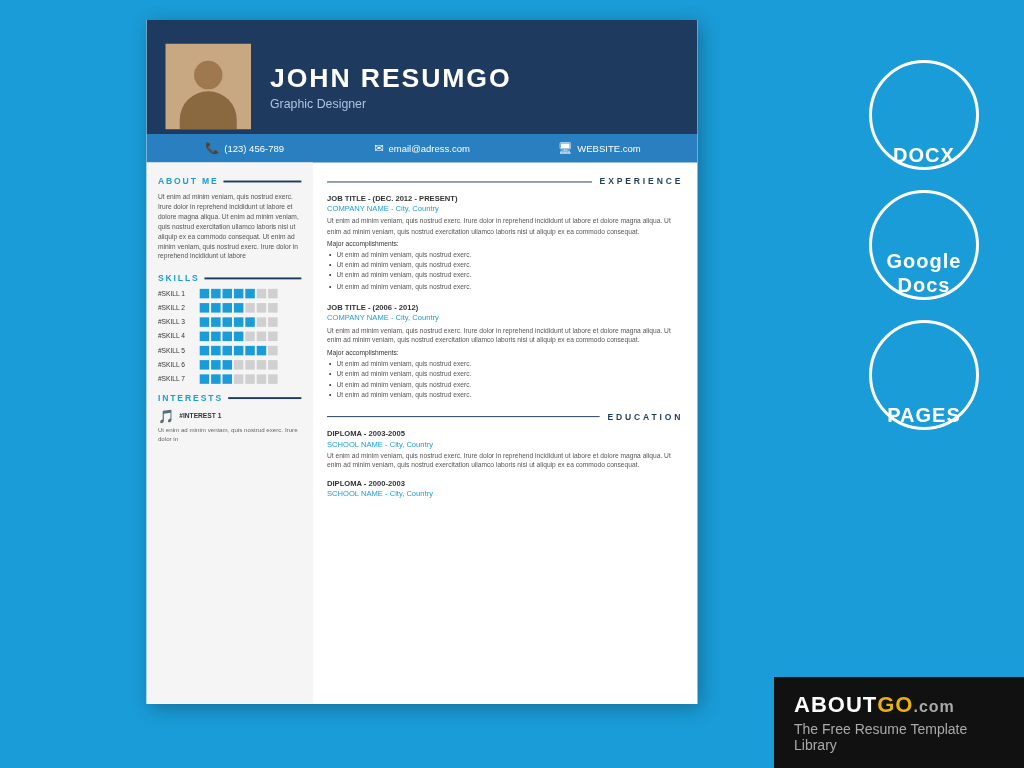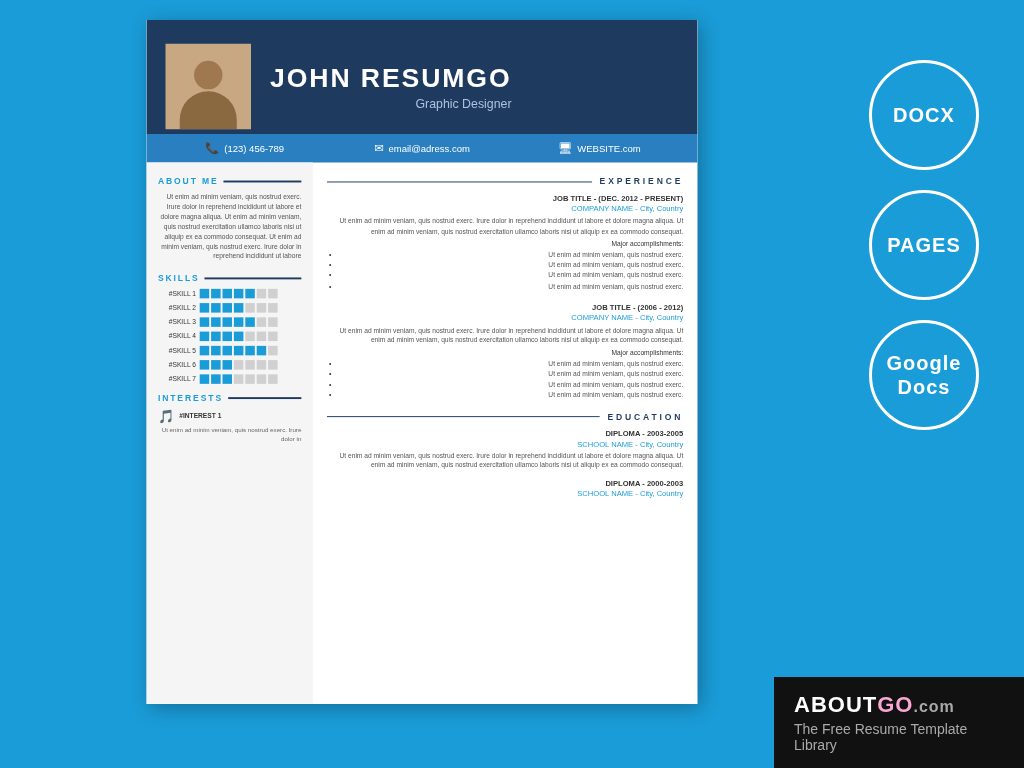--- a/index.html
+++ b/index.html
@@ -19,21 +19,20 @@
       height: 100%;
     }
 
     
     .resume-preview-area {
       flex: 1;
       display: flex;
       align-items: center;
       justify-content: center;
       padding: 20px 10px 28px 30px;
-      text-align: right;
     }
 
     .resume-wrapper {
       background: white;
       width: 580px;
       height: 720px;
       box-shadow: 4px 4px 20px rgba(0,0,0,0.3);
       overflow: hidden;
       transform: scale(0.95);
       transform-origin: top center;
@@ -343,21 +342,21 @@
       gap: 20px;
       align-items: center;
     }
 
     .format-btn {
       width: 110px;
       height: 110px;
       border: 3px solid white;
       border-radius: 50%;
       display: flex;
-      align-items: center;
+      align-items: flex-end;
       justify-content: center;
       cursor: pointer;
       transition: background 0.2s;
     }
 
     .format-btn-label {
       color: white;
       font-size: 20px;
       font-weight: bold;
       text-align: center;
@@ -379,21 +378,21 @@
     }
 
     .brand-name {
       font-size: 22px;
       font-weight: bold;
       color: white;
       letter-spacing: 1px;
     }
 
     .brand-name .go-text {
-      color: #f9a8d4;
+      color: #eab308;
       margin-top: 7px;
     }
 
     .brand-name .com-text {
       color: #aaa;
       font-size: 16px;
     }
 
     .brand-tagline {
       font-size: 14px;
@@ -593,24 +592,24 @@
       </div>
     </div>
   </div>
 
   <div class="right-panel">
     <div class="format-buttons">
       <div class="format-btn">
         <span class="format-btn-label">DOCX</span>
       </div>
       <div class="format-btn">
-        <span class="format-btn-label">PAGES</span>
+        <span class="format-btn-label">Google<br>Docs</span>
       </div>
       <div class="format-btn">
-        <span class="format-btn-label">Google<br>Docs</span>
+        <span class="format-btn-label">PAGES</span>
       </div>
     </div>
   </div>
 
 </div>
 
 <div class="branding-area">
   <div class="brand-name">
     <span>ABOUT</span><span class="go-text">GO</span><span class="com-text">.com</span>
   </div>

